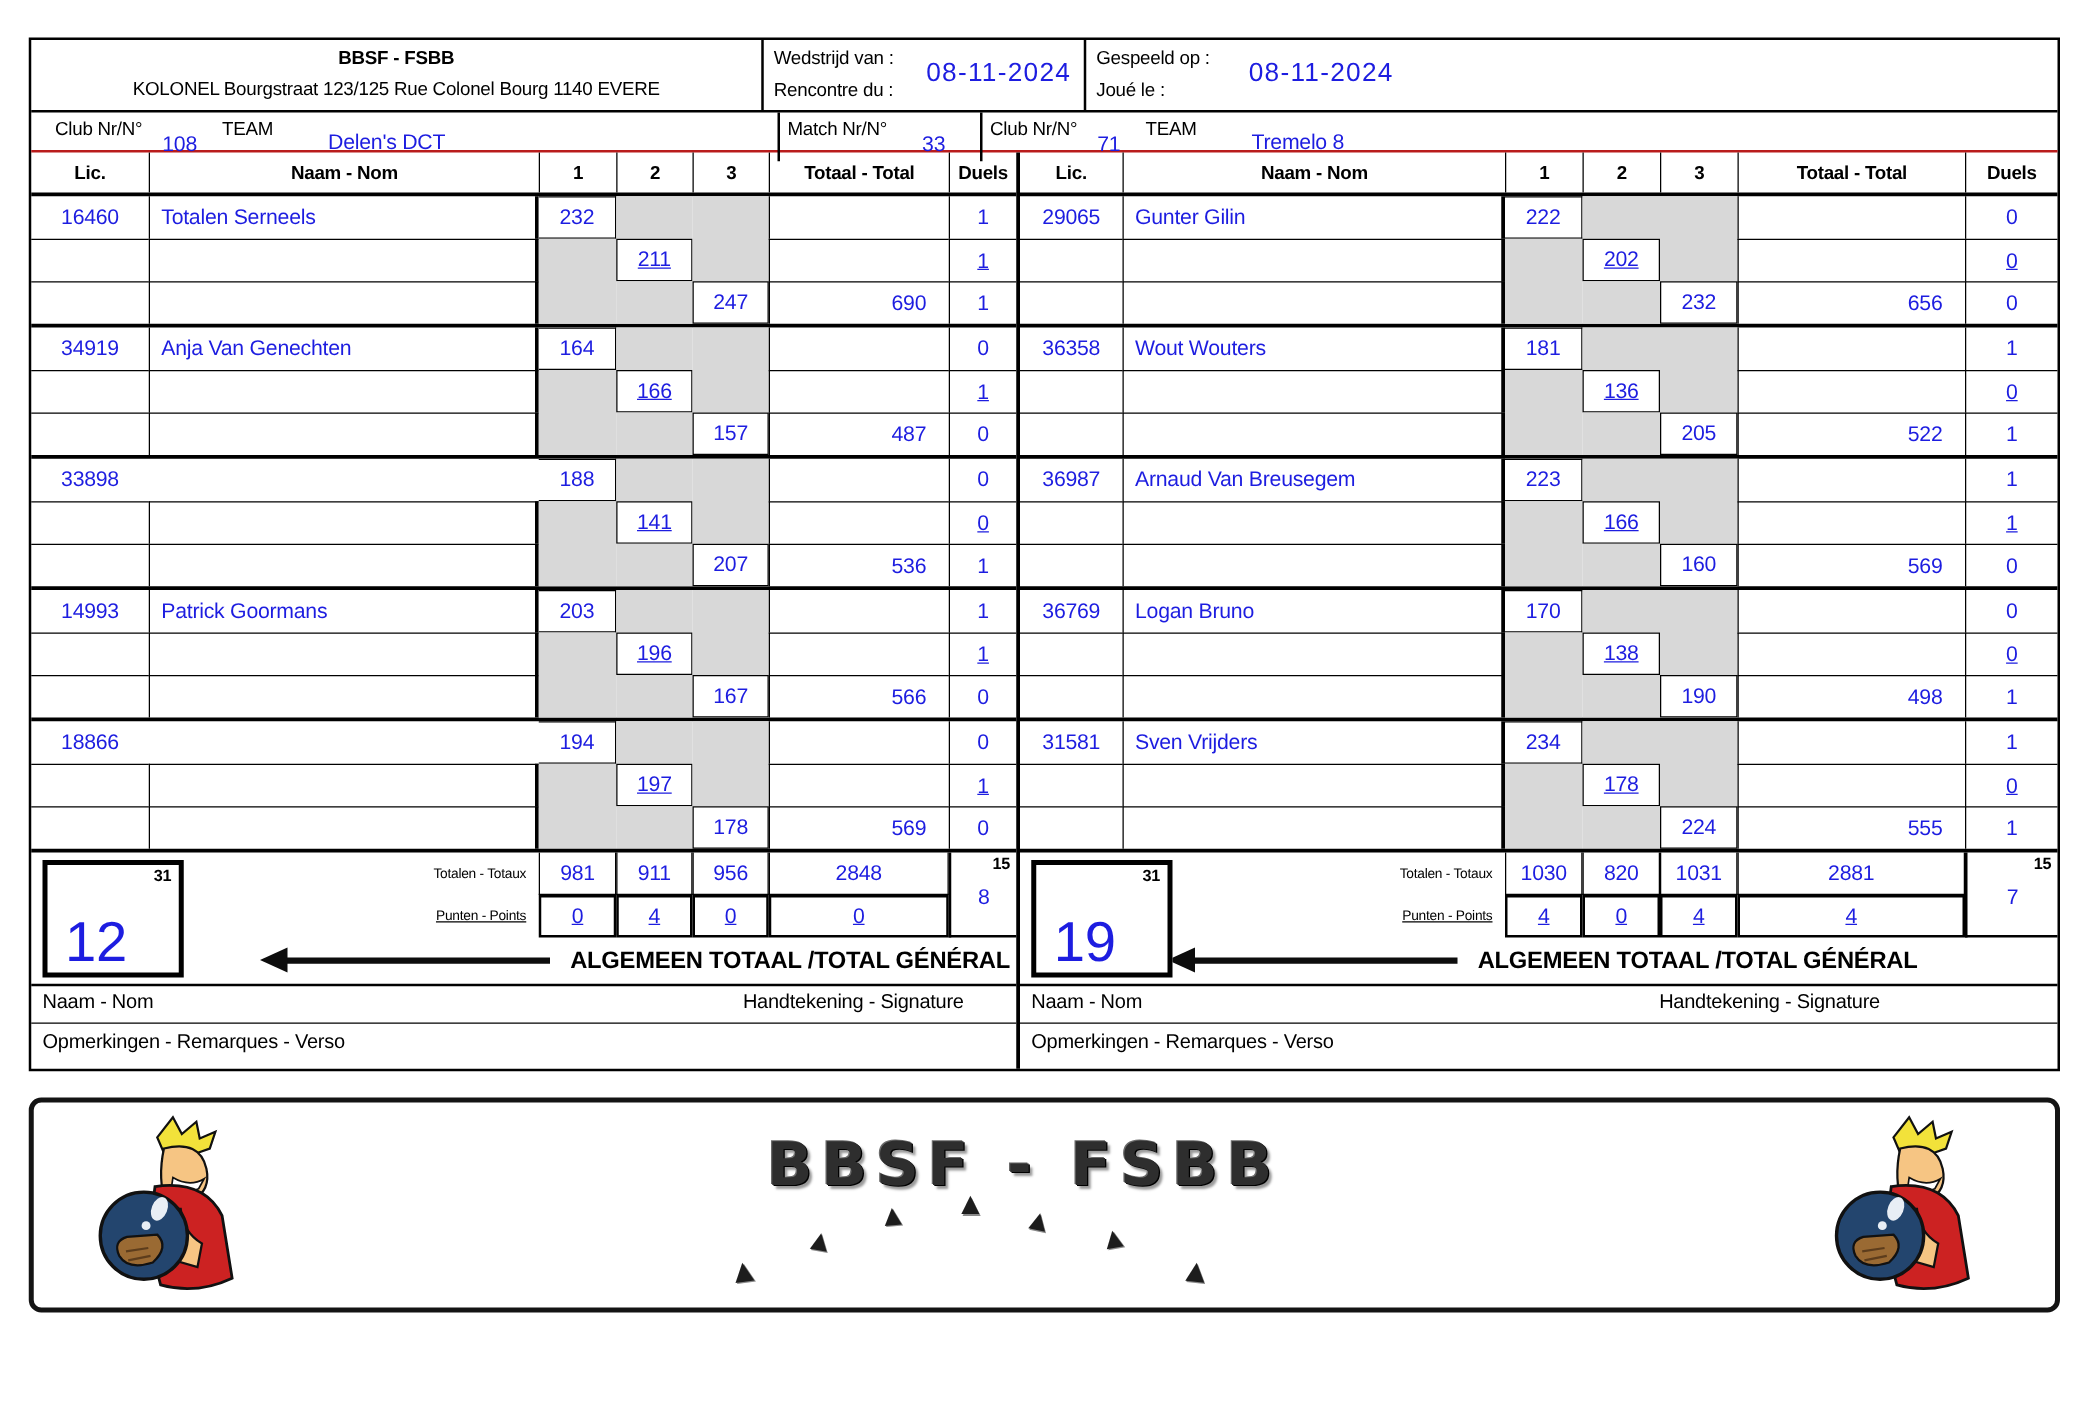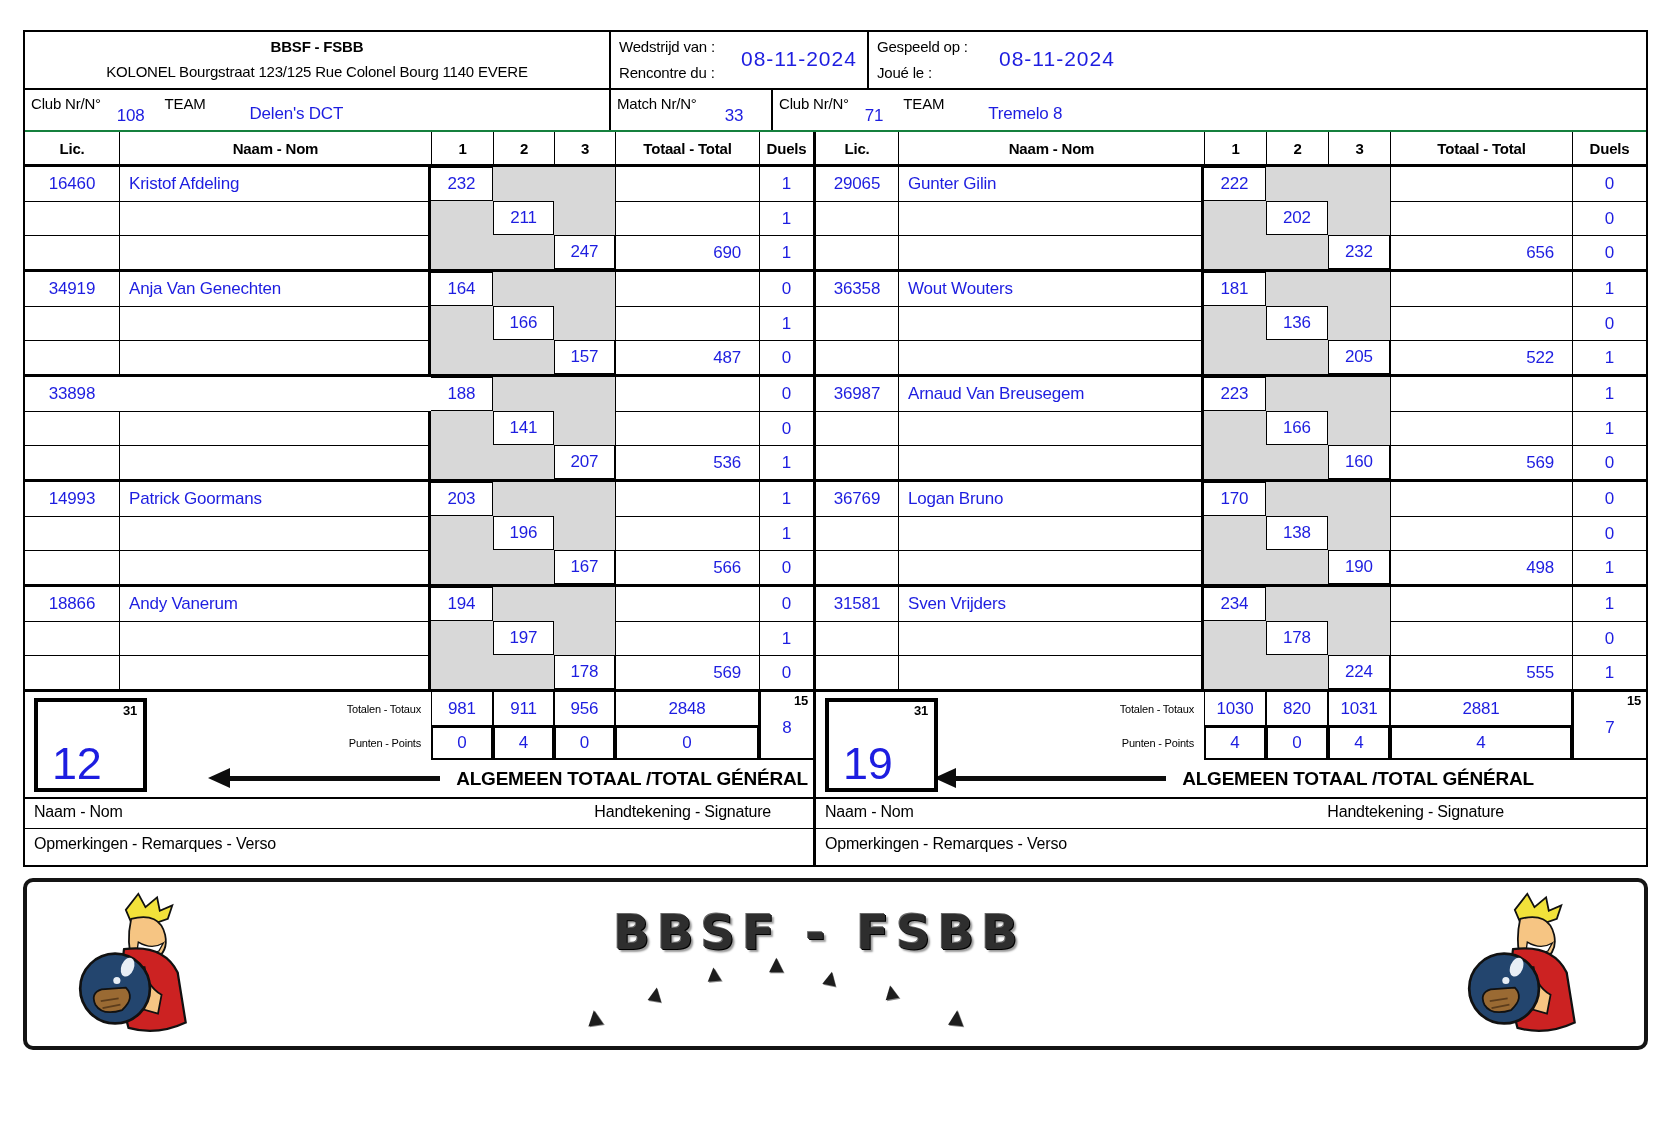--- a/index.html
+++ b/index.html
@@ -15,21 +15,21 @@
   .hcell { position: relative; padding: 4px 8px; }
   .hcell + .hcell { border-left: 2px solid #000; }
   .org { text-align: center; font-weight: 700; font-size: 15px; margin-top: 2px; }
   .addr { text-align: center; font-size: 15px; margin-top: 8px; }
   .it { font-weight: 700; font-size: 15px; }
   .divlab { position: absolute; left: 8px; bottom: 7px; font-size: 14px; }
   .divval { position: absolute; right: 2px; bottom: 12px; font-size: 19px; color: var(--blue); }
   .l1 { font-size: 15px; margin-top: 2px; }
   .l2 { position: absolute; left: 8px; bottom: 7px; font-size: 15px; }
   .dateval { position: absolute; left: 130px; top: 15px; font-size: 21px; color: var(--blue); letter-spacing: 1px; }
-  .hrow2 { display: grid; grid-template-columns: 584px 162px 1fr; height: 42px; border-bottom: 2px solid #15803d; }
+  .hrow2 { display: grid; grid-template-columns: 584px 162px 1fr; height: 32px; border-bottom: 2px solid #b91c1c; padding-left: 13px; }
   .h2cell { display: flex; align-items: flex-start; padding: 3px 6px; position: relative; }
   .h2cell + .h2cell { border-left: 2px solid #000; }
   .lbl { font-size: 15px; margin-top: 2px; }
   .bval { color: var(--blue); font-size: 17px; }
   .clubnr { margin: 13px 20px 0 16px; }
   .teamname { margin: 11px 0 0 44px; }
   .matchnr { margin: 13px 0 0 28px; }
 
   
   .bodyflex { display: flex; align-items: stretch; }
@@ -38,21 +38,21 @@
   .half.right { flex: 1; border-left: 3px solid #000; --cols: 82px 306px 62px 62px 62px 1fr 74px; }
 
   .colhead { display: grid; grid-template-columns: var(--cols); height: 32px; }
   .ch { display: flex; align-items: center; justify-content: center; font-weight: 700; font-size: 15px; }
   .ch + .ch { border-left: 1px solid #000; }
 
   .pblock { display: grid; grid-template-columns: var(--cols); grid-template-rows: 34px 34px 34px; border-top: 3px solid #000; }
   .cell { position: relative; }
   .c1 { grid-column: 1; } .c2 { grid-column: 2; } .c3 { grid-column: 3; } .c4 { grid-column: 4; }
   .c5 { grid-column: 5; } .c6 { grid-column: 6; } .c7 { grid-column: 7; }
-  .r1 { grid-row: 1; } .r2 { grid-row: 2; } .r3 { grid-row: 3; }
+  .r1 { grid-row: 1; } .r2 { grid-row: 2; text-decoration: underline; } .r3 { grid-row: 3; }
   .r12 { grid-row: 1 / 3; } .r23 { grid-row: 2 / 4; }
   .v { color: var(--blue); font-size: 17px; display: flex; align-items: center; justify-content: center; }
   .cell.c2 { border-left: 1px solid #000; border-right: 3px solid #000; }
   .namecell { justify-content: flex-start; padding-left: 9px; }
   .liccell {}
   .bt { border-top: 1px solid #000; }
   .gs { background: var(--gray); }
   .gv { background: #fff; border: 1.5px solid #000; }
   .gv.c3 { border-left: none; }
   .cell.c6 { border-left: 1px solid #000; }
@@ -141,21 +141,21 @@
         <div class="ch">Naam - Nom</div>
         <div class="ch">1</div>
         <div class="ch">2</div>
         <div class="ch">3</div>
         <div class="ch">Totaal - Total</div>
         <div class="ch">Duels</div>
       </div>
 
         <div class="pblock">
           <div class="cell c1 r1 v liccell">16460</div>
-          <div class="cell c2 r1 v namecell">Kristof Afdeling</div>
+          <div class="cell c2 r1 v namecell">Totalen Serneels</div>
           <div class="cell c1 r2 bt"></div>
           <div class="cell c2 r2 bt"></div>
           <div class="cell c1 r3 bt"></div>
           <div class="cell c2 r3 bt"></div>
           <div class="cell c3 r1 v gv">232</div>
           <div class="cell c3 r23 gs"></div>
           <div class="cell c4 r1 gs"></div>
           <div class="cell c4 r2 v gv">211</div>
           <div class="cell c4 r3 gs"></div>
           <div class="cell c5 r12 gs"></div>
@@ -228,21 +228,20 @@
           <div class="cell c6 r1"></div>
           <div class="cell c6 r2 bt"></div>
           <div class="cell c6 r3 bt v totval">566</div>
           <div class="cell c7 r1 v">1</div>
           <div class="cell c7 r2 bt v">1</div>
           <div class="cell c7 r3 bt v">0</div>
         </div>
 
         <div class="pblock">
           <div class="cell c1 r1 v liccell">18866</div>
-          <div class="cell c2 r1 v namecell">Andy Vanerum</div>
           <div class="cell c1 r2 bt"></div>
           <div class="cell c2 r2 bt"></div>
           <div class="cell c1 r3 bt"></div>
           <div class="cell c2 r3 bt"></div>
           <div class="cell c3 r1 v gv">194</div>
           <div class="cell c3 r23 gs"></div>
           <div class="cell c4 r1 gs"></div>
           <div class="cell c4 r2 v gv">197</div>
           <div class="cell c4 r3 gs"></div>
           <div class="cell c5 r12 gs"></div>

